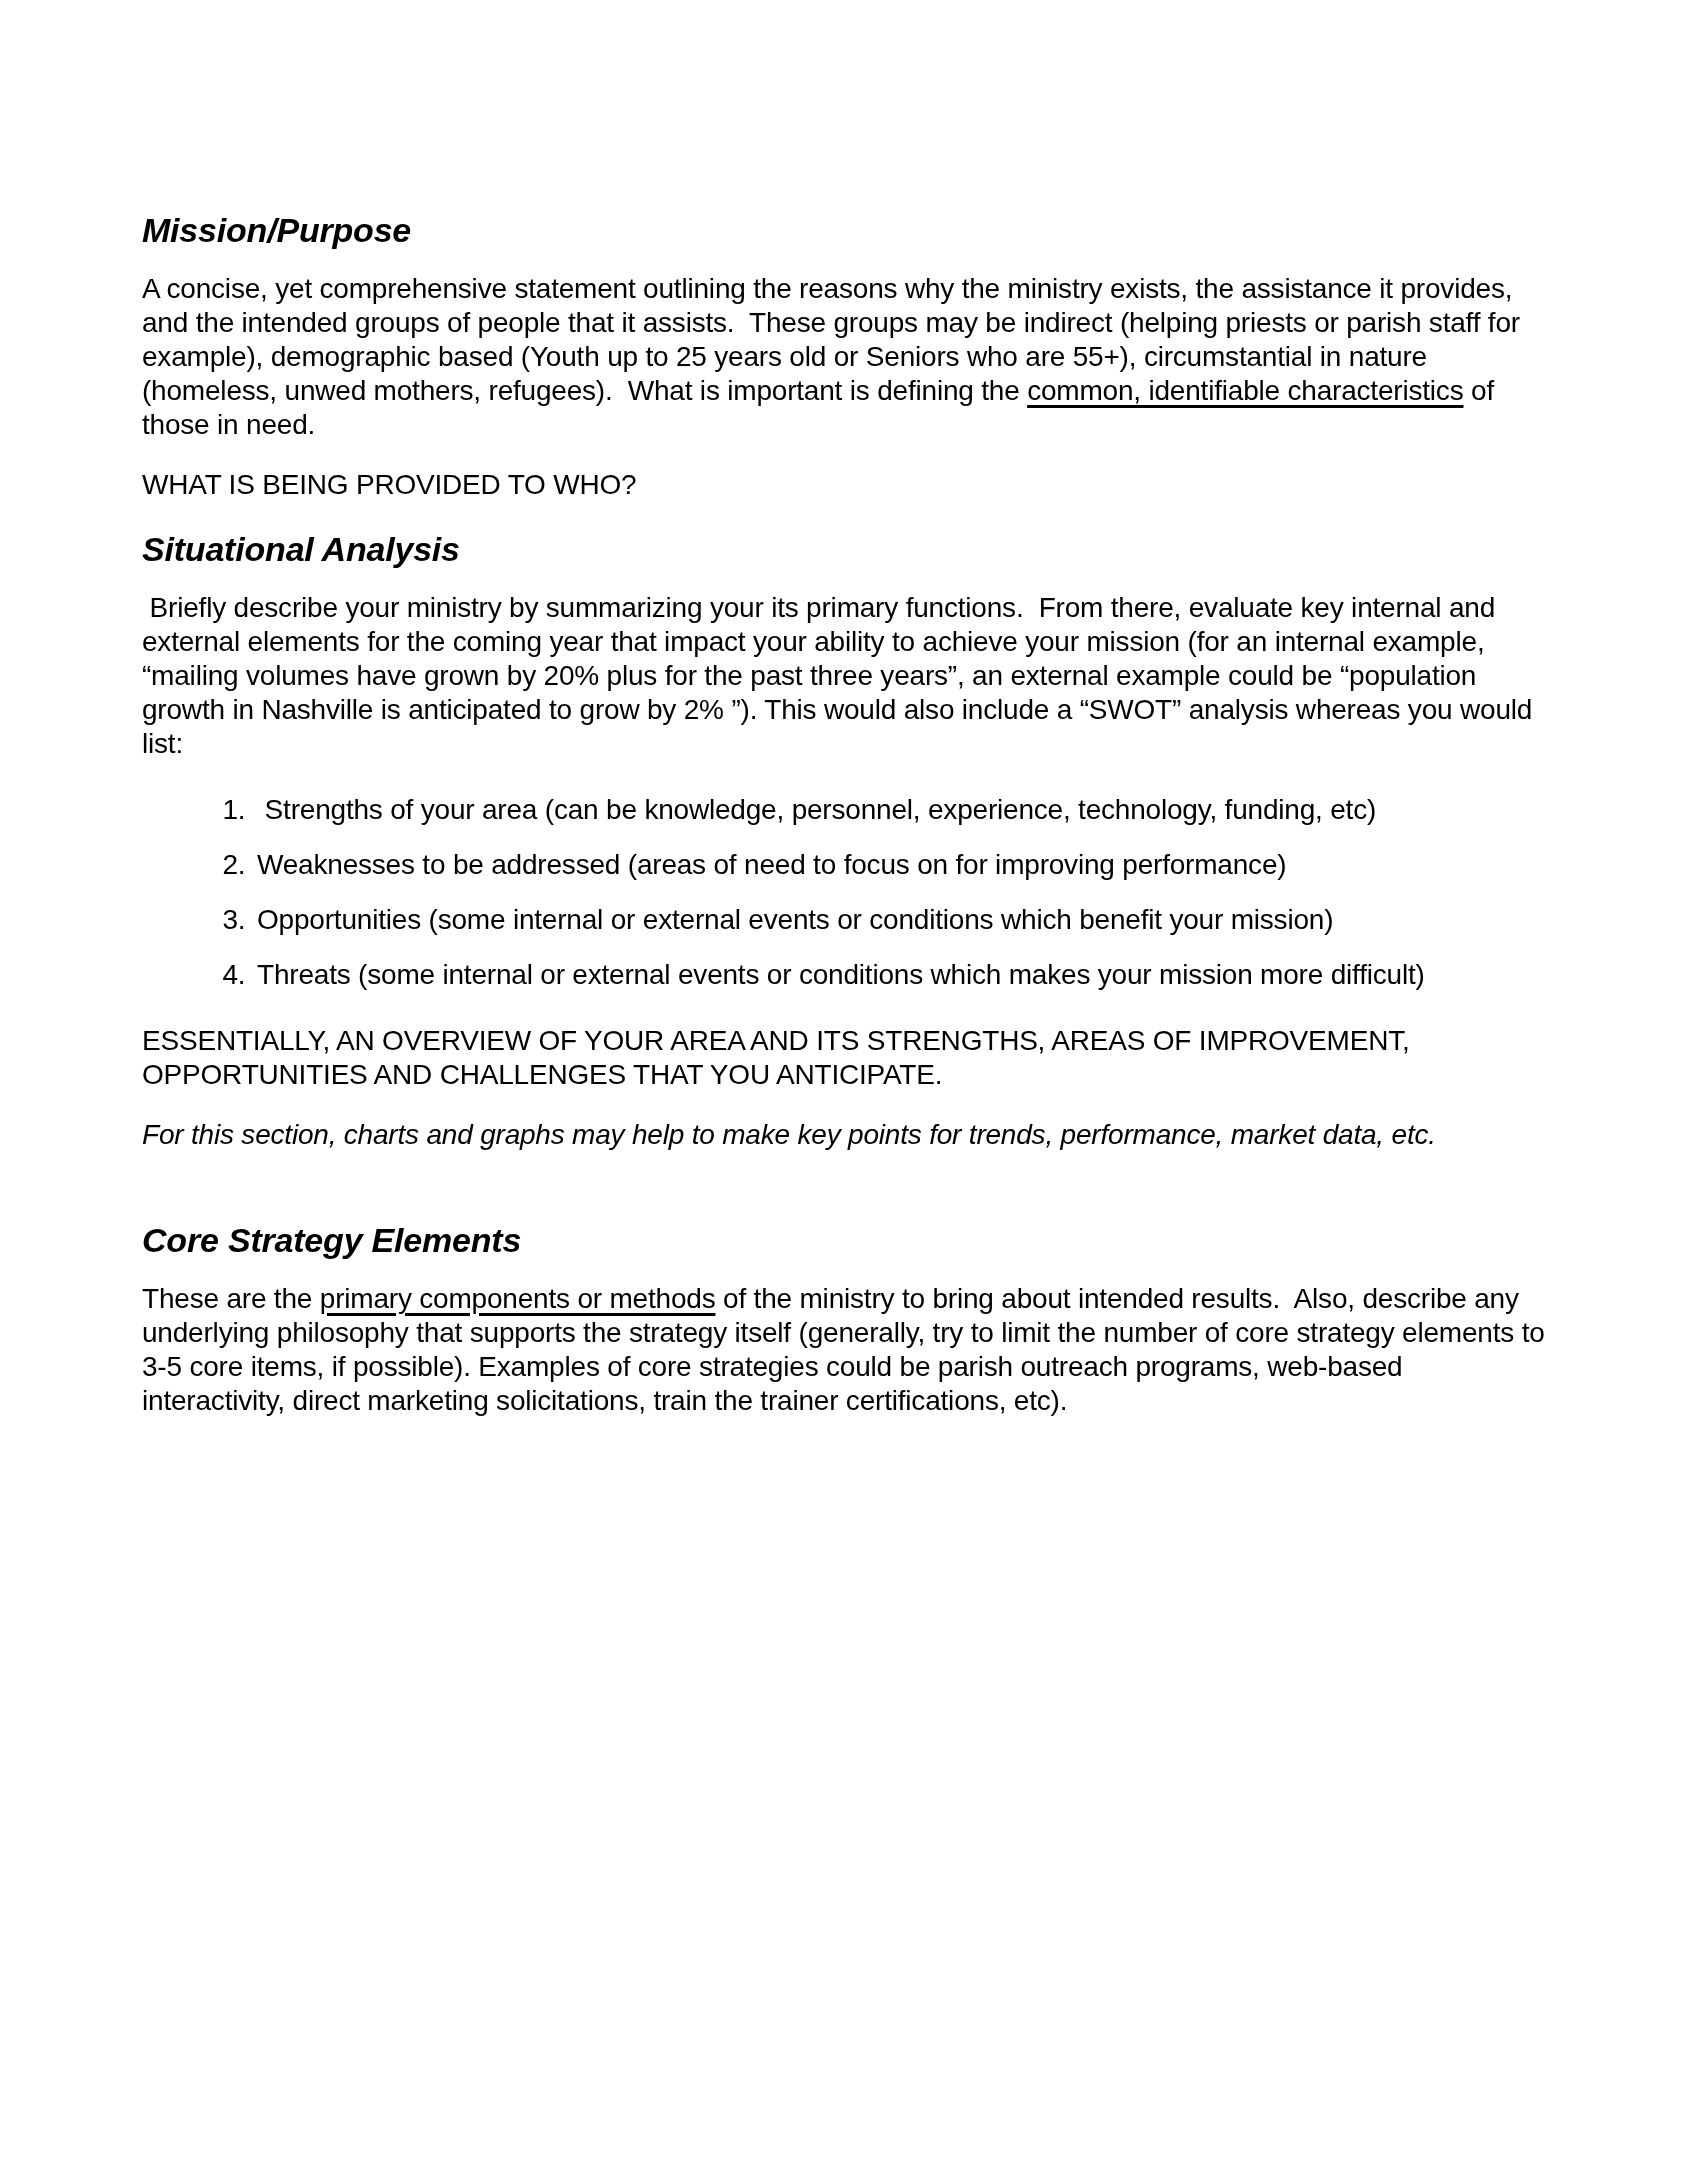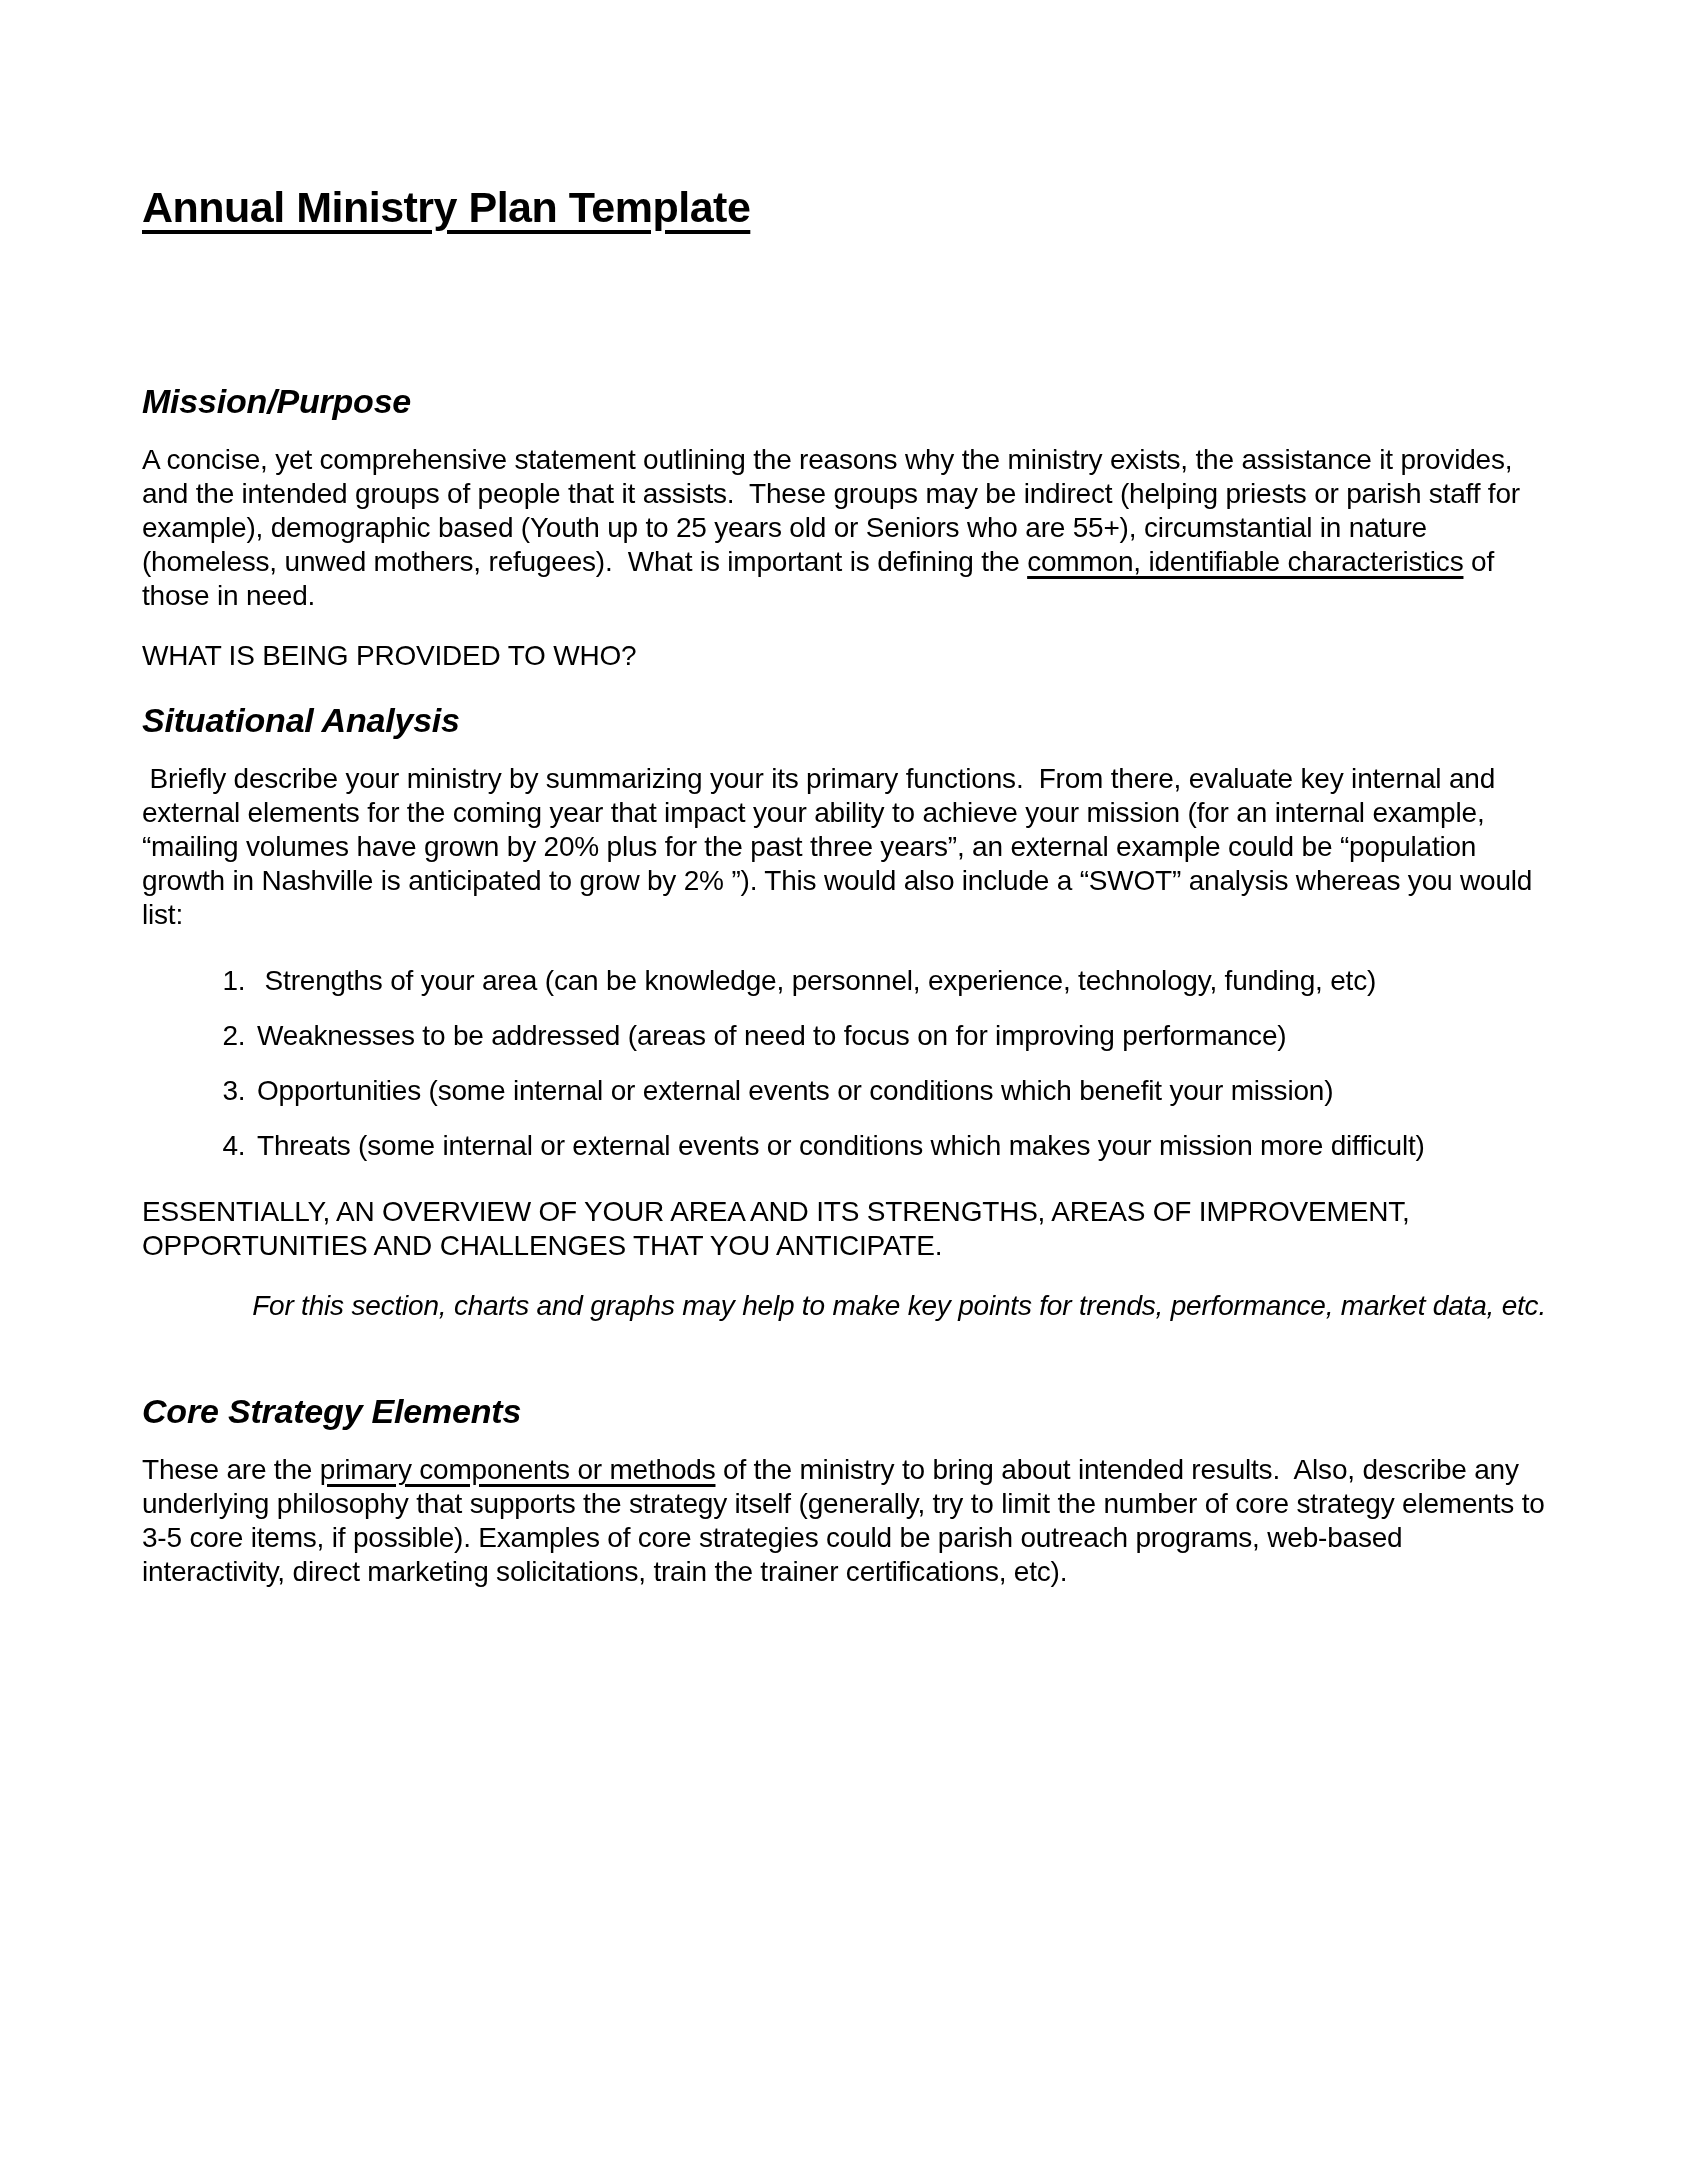--- a/index.html
+++ b/index.html
@@ -39,21 +39,20 @@
   }
   .body-para {
     font-size: 28px;
     line-height: 34px;
     letter-spacing: -0.2px;
     margin: 0 0 26px 0;
     white-space: pre-wrap;
   }
   .italic-para {
     font-style: italic;
-    text-align: right;
   }
   .underline-phrase {
     text-decoration: underline;
     text-decoration-thickness: 3px;
     text-underline-offset: 5px;
   }
   ol.swot-list {
     margin: 0 0 26px 0;
     padding-left: 111px;
     font-size: 28px;
@@ -64,21 +63,20 @@
     white-space: pre-wrap;
     padding-left: 4px;
     margin-top: 9px;
   }
 </style>
 </head>
 <body>
 
 <div class="page">
 
-  <h1 class="doc-title">Annual Ministry Plan Template</h1>
 
   <h2 class="section-heading">Mission/Purpose</h2>
 
   <p class="body-para"><span>A concise, yet comprehensive statement outlining the reasons why the ministry exists, the assistance it provides, and the intended groups of people that it assists.  These groups may be indirect (helping priests or parish staff for example), demographic based (Youth up to 25 years old or Seniors who are 55+), circumstantial in nature (homeless, unwed mothers, refugees).  What is important is defining the </span><span class="underline-phrase">common, identifiable characteristics</span><span> of those in need.</span></p>
 
   <p class="body-para">WHAT IS BEING PROVIDED TO WHO?</p>
 
   <h2 class="section-heading">Situational Analysis</h2>
 
   <p class="body-para"> Briefly describe your ministry by summarizing your its primary functions.  From there, evaluate key internal and external elements for the coming year that impact your ability to achieve your mission (for an internal example, “mailing volumes have grown by 20% plus for the past three years”, an external example could be “population growth in Nashville is anticipated to grow by 2% ”). This would also include a “SWOT” analysis whereas you would list:</p>

